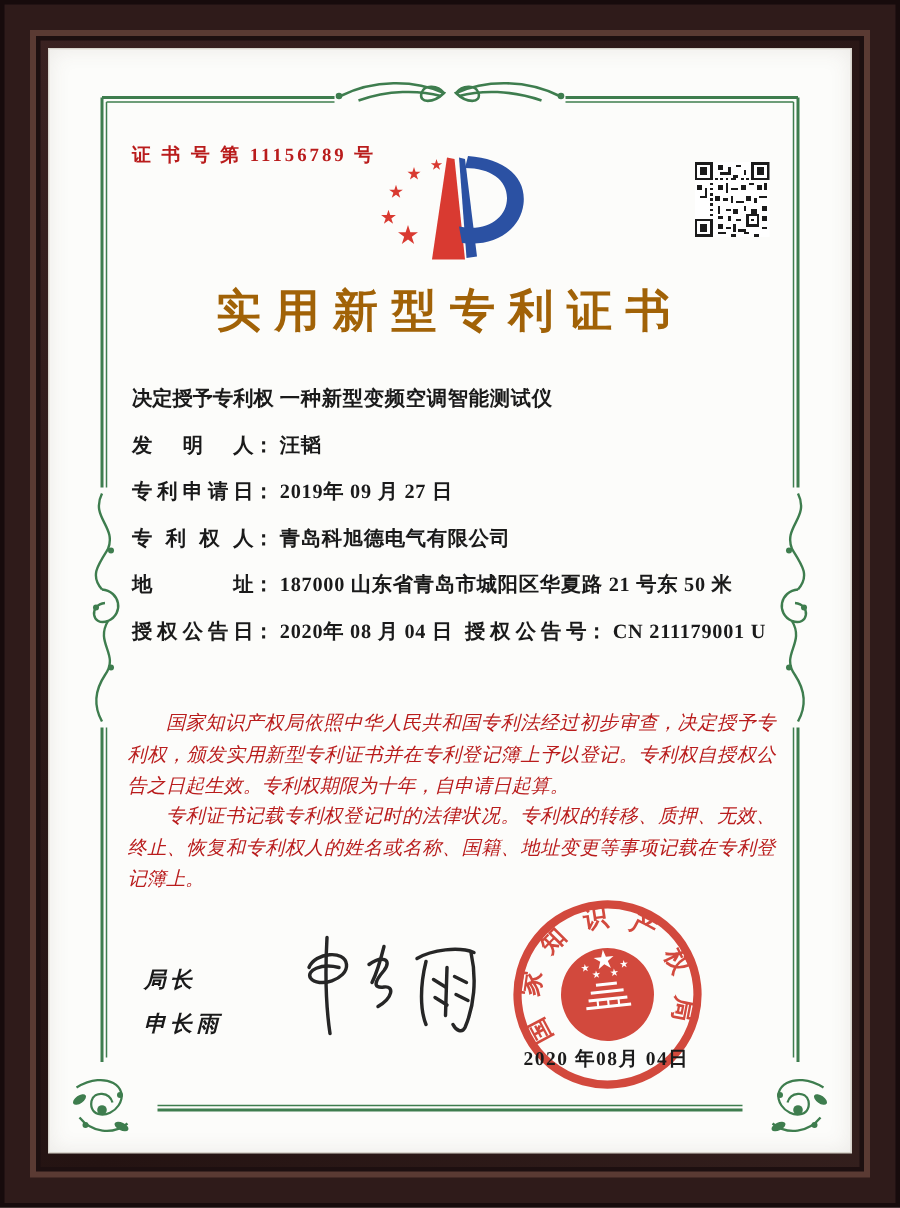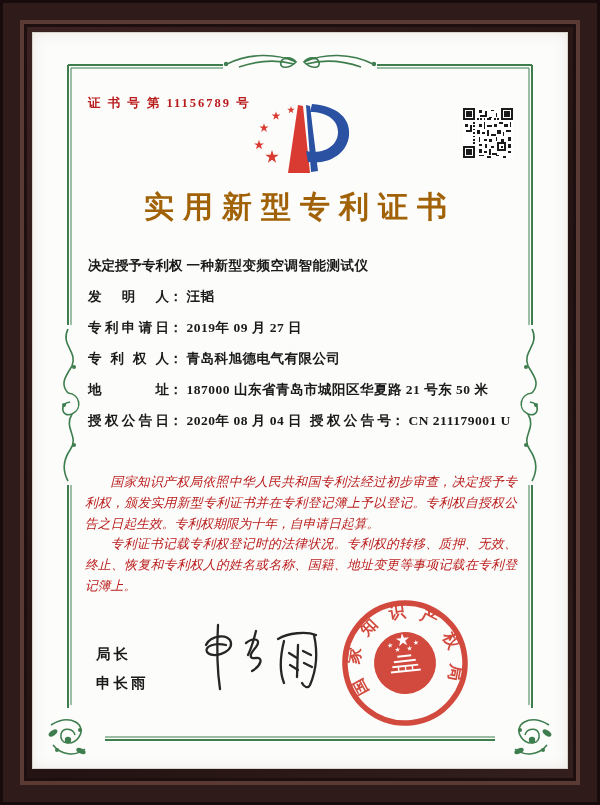--- a/index.html
+++ b/index.html
@@ -20,21 +20,21 @@
   .fields{position:absolute;left:55px;top:224px;width:440px;font-size:13.5px;color:#1a1a1a;font-weight:600;}
   .frow{height:18px;margin-bottom:13px;position:relative;white-space:nowrap;}
   .flabel{display:inline-block;width:81px;text-align:justify;text-align-last:justify;vertical-align:top;}
   .fcolon{display:inline-block;margin-right:4px;}
   .fvalue{letter-spacing:.5px;text-align:center;}
   .pair2{position:absolute;left:222px;top:0;}
   .paras{position:absolute;left:52px;top:439px;width:432px;font-size:12.8px;line-height:20.8px;
          color:#b91c1c;text-align:justify;font-weight:500;font-style:italic;}
   .paras p{margin:0;text-indent:2em;}
   .signer{position:absolute;left:63px;top:607px;font-size:14.5px;line-height:29px;
-          letter-spacing:3px;color:#1a1a1a;font-weight:600;}
+          letter-spacing:3px;color:#1a1a1a;font-weight:600;font-style:italic;}
   .autograph{position:absolute;left:157px;top:588px;}
   .seal{position:absolute;left:307px;top:565px;width:130px;height:130px;}
   .seal-date{position:absolute;left:316px;top:664px;width:140px;font-size:13px;
              color:#1b1b1b;font-weight:600;letter-spacing:1px;z-index:3;}
 </style>
 </head>
 <body>
 
 <div class="stage">
   <div class="frame"></div>
@@ -175,15 +175,16 @@
           <use href="#sstar" transform="translate(59,51) scale(2.8)" fill="#fff"></use>
           <use href="#sstar" transform="translate(71,51) scale(2.8)" fill="#fff"></use>
           <use href="#sstar" transform="translate(78,46) scale(2.8)" fill="#fff"></use>
           <g stroke="#fff" stroke-width="2" fill="none">
             <path d="M58,58 h14 M54,63 h22 M52,68 h26 M50,73 h30"></path>
             <path d="M58,68 v5 M65,68 v5 M72,68 v5" stroke-width="1.4"></path>
           </g>
         </g>
       </g>
     </svg>
+    <div class="seal-date">2020 年08月 04日</div>
 
   </div>
 </div>
 
 </body></html>

